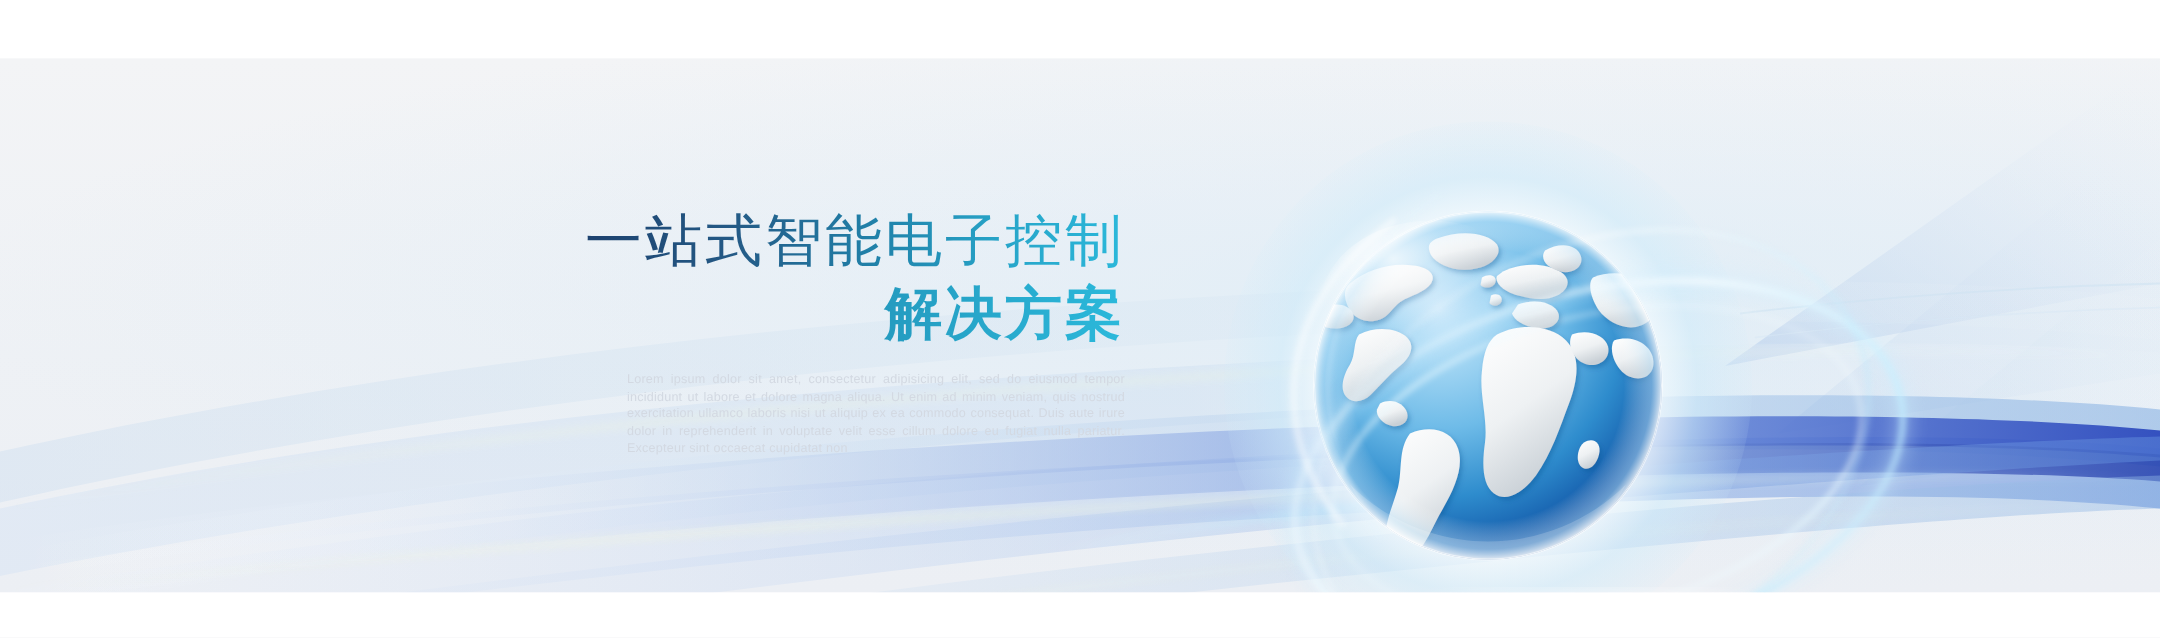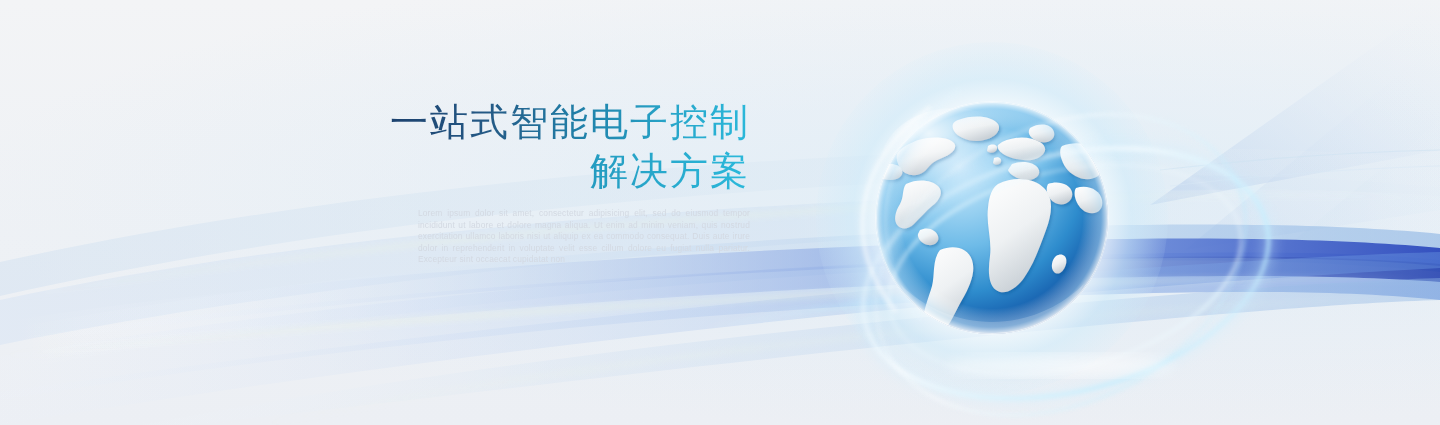--- a/index.html
+++ b/index.html
@@ -3,24 +3,25 @@
 <meta charset="utf-8">
 <style>
   html, body {
     margin: 0;
     padding: 0;
     background: #ffffff;
   }
   .banner {
     position: relative;
     width: 1440px;
-    height: 425px;
+    height: 356px;
     overflow: hidden;
     background: #f2f3f5;
     font-family: "Liberation Sans", sans-serif;
+    margin-top: 39px;
   }
 
   
   .bg-base {
     position: absolute;
     inset: 0;
     background:
       radial-gradient(120% 90% at 72% 45%, rgba(214,234,248,0.55) 0%, rgba(242,243,245,0) 62%),
       linear-gradient(180deg, #f3f4f6 0%, #eef1f5 55%, #eceff4 100%);
   }
@@ -85,20 +86,21 @@
     background-clip: text;
     color: transparent;
     -webkit-text-fill-color: transparent;
   }
   .hl-line.line2 {
     background-image: linear-gradient(90deg,
         #1f4d79 0%,
         #2372a0 30%,
         #2499be 62%,
         #2bb9db 100%);
+    font-weight: bold;
   }
   .lede {
     margin: 12px 0 0 0;
     font-size: 8.4px;
     line-height: 11.6px;
     color: #d3d9e2;
     text-align: justify;
     letter-spacing: 0.15px;
     width: 332px;
     margin-left: auto;

